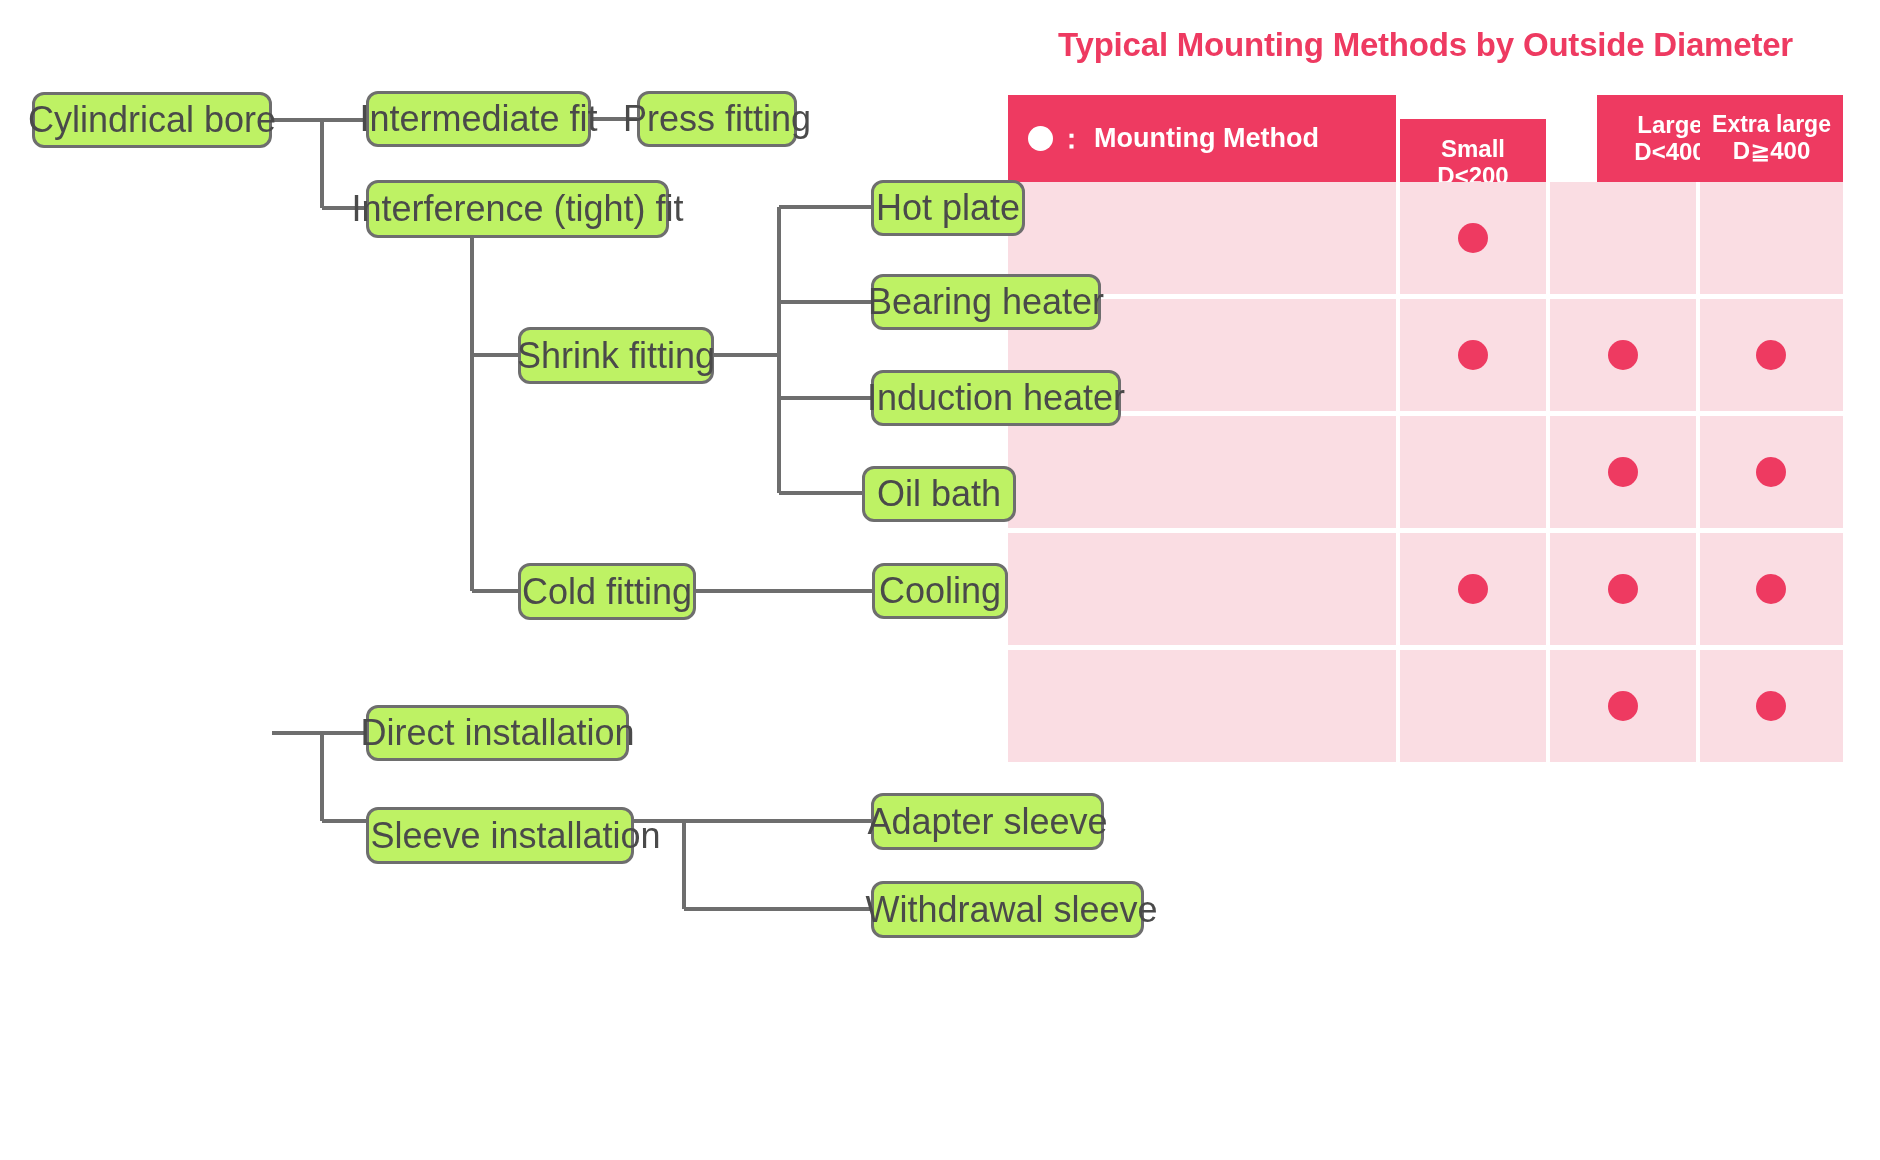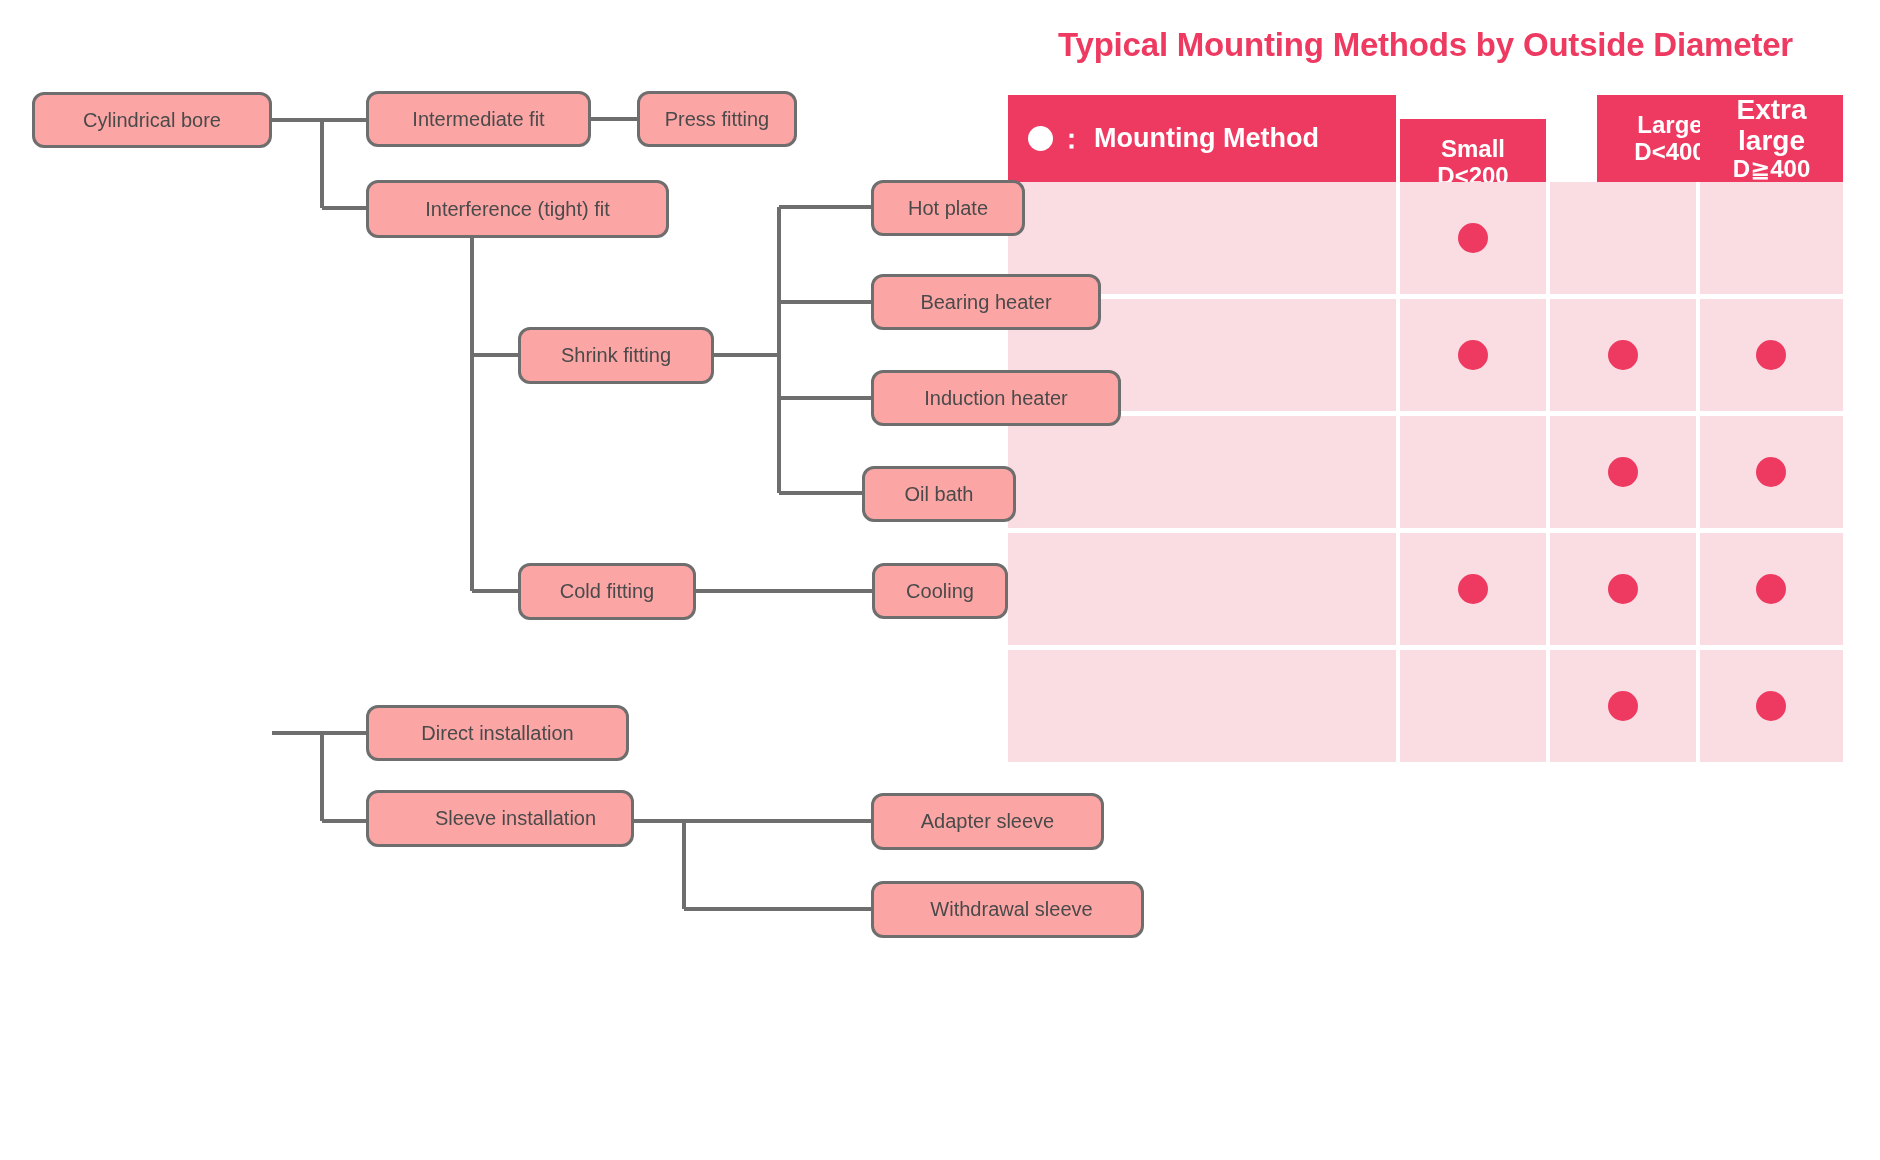--- a/index.html
+++ b/index.html
@@ -26,38 +26,38 @@
   .th-main{left:0;width:388px;justify-content:flex-start;padding-left:20px;
            font-size:27px;}
   .th-main .legend-dot{width:25px;height:25px;border-radius:50%;
            background:#fff;display:inline-block;flex:none;}
   .th-main .legend-colon{margin:0 9px 0 5px;font-size:27px;}
   .th-c{width:146px;font-size:24px;line-height:1.12;text-align:center;
         flex-direction:column;}
   .th-c1{left:392px;margin-top:24px;}
   .th-c2{left:542px;margin-left:47px;}
   .th-c3{left:692px;width:143px;}
-  .th-c3 .l1{font-size:28px;}
+  .th-c3 .l1{font-size:23px;}
 
   .tbody{position:absolute;left:0;top:87px;width:835px;height:580px;}
   .trow{position:absolute;left:0;width:835px;height:112px;}
   .cellbg{position:absolute;top:0;height:112px;background:#FADDE3;}
   .cb0{left:0;width:388px;}
   .cb1{left:392px;width:146px;}
   .cb2{left:542px;width:146px;}
   .cb3{left:692px;width:143px;}
   .dot{position:absolute;width:30px;height:30px;border-radius:50%;
        background:#EE3A61;top:41px;}
   .d1{left:392px;margin-left:58px;}
   .d2{left:542px;margin-left:58px;}
   .d3{left:692px;margin-left:56px;}
 
   
   .node{position:absolute;border:3px solid #6E6E6E;border-radius:12px;
-        background:#fca5a5;color:#4A4A4A;font-size:20px;
+        background:#bef264;color:#4A4A4A;font-size:36px;
         display:flex;align-items:center;justify-content:center;
         box-sizing:border-box;white-space:nowrap;z-index:4;}
 </style>
 </head>
 <body>
 
 <div id="canvas">
 
   <svg id="wires" viewBox="0 0 1880 1160" xmlns="http://www.w3.org/2000/svg">
     <g fill="none" stroke="#6E6E6E" stroke-width="4">
@@ -185,19 +185,19 @@
 
   <div class="node" style="left:366px;top:180px;width:303px;height:58px;">Interference (tight) fit</div>
 
   <div class="node" style="left:518px;top:327px;width:196px;height:57px;">Shrink fitting</div>
 
   <div class="node" style="left:518px;top:563px;width:178px;height:57px;">Cold fitting</div>
 
 
   <div class="node" style="left:366px;top:705px;width:263px;height:56px;">Direct installation</div>
 
-  <div class="node" style="left:366px;top:790px;width:268px;height:57px;padding-left:31px;">Sleeve installation</div>
+  <div class="node" style="left:366px;top:807px;width:268px;height:57px;padding-left:31px;">Sleeve installation</div>
 
   <div class="node" style="left:871px;top:793px;width:233px;height:57px;">Adapter sleeve</div>
 
   <div class="node" style="left:871px;top:881px;width:273px;height:57px;padding-left:8px;">Withdrawal sleeve</div>
 
 </div>
 
 </body></html>

